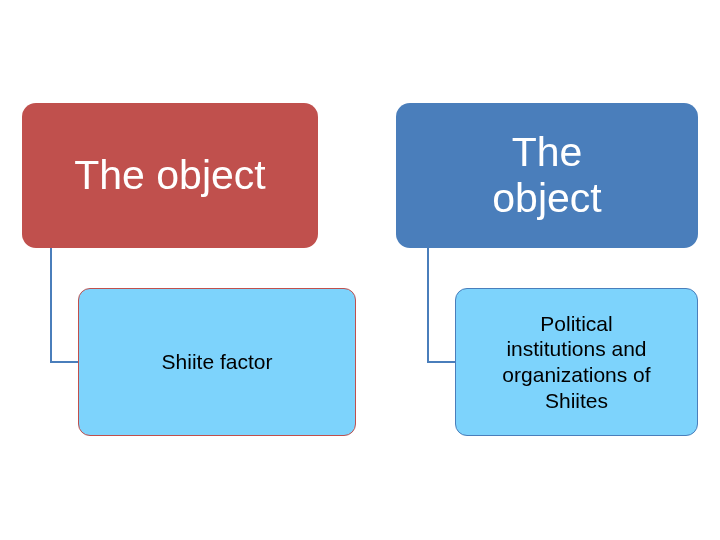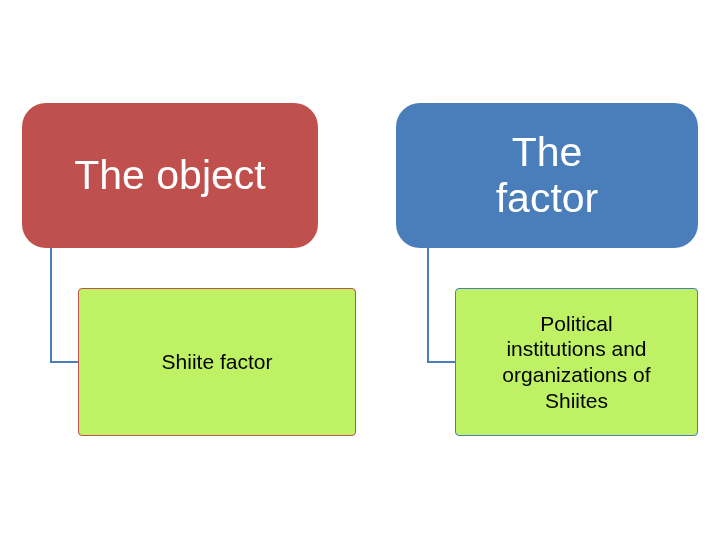--- a/index.html
+++ b/index.html
@@ -16,21 +16,21 @@
   .canvas {
     position: relative;
     width: 720px;
     height: 540px;
   }
 
   
   .box-top {
     position: absolute;
     box-sizing: border-box;
-    border-radius: 24px;
+    border-radius: 14px;
     display: flex;
     align-items: center;
     justify-content: center;
     text-align: center;
     color: #ffffff;
     font-weight: 400;
   }
   .box-object {
     left: 22px;
     top: 103px;
@@ -47,22 +47,22 @@
     height: 145px;
     background: #4a7ebb;
     font-size: 41px;
     line-height: 1.12;
   }
 
   
   .box-bottom {
     position: absolute;
     box-sizing: border-box;
-    background: #bef264;
-    border-radius: 4px;
+    background: #7dd3fc;
+    border-radius: 12px;
     display: flex;
     align-items: center;
     justify-content: center;
     text-align: center;
     color: #000000;
   }
   .box-shiite {
     left: 78px;
     top: 288px;
     width: 278px;
@@ -133,21 +133,21 @@
   </div>
 
   <div class="elbow">
     <div class="elbow-v elbow-right-v"></div>
     <div class="elbow-h elbow-right-h"></div>
   </div>
 
   <div class="box-top box-object multiline">The object</div>
 
   <div class="box-top box-subject multiline">The
-factor</div>
+object</div>
 
   <div class="box-bottom box-shiite multiline">Shiite factor</div>
 
   <div class="box-bottom box-political multiline">Political
 institutions and
 organizations of
 Shiites</div>
 
 </div>
 

